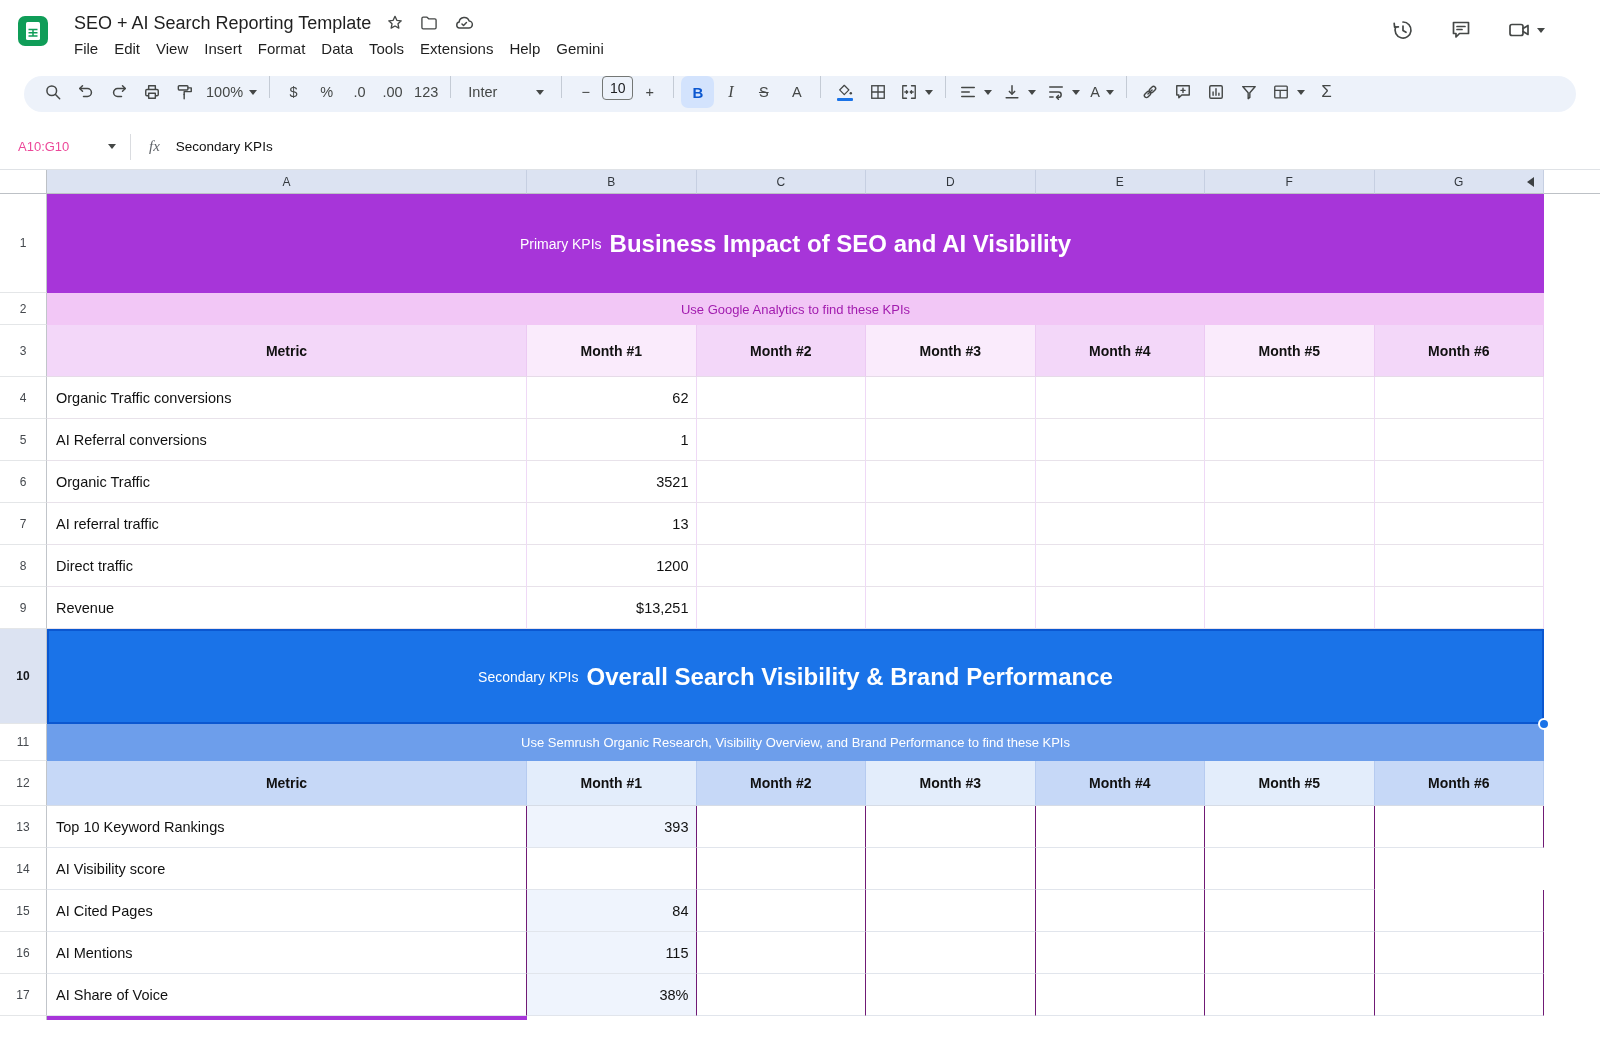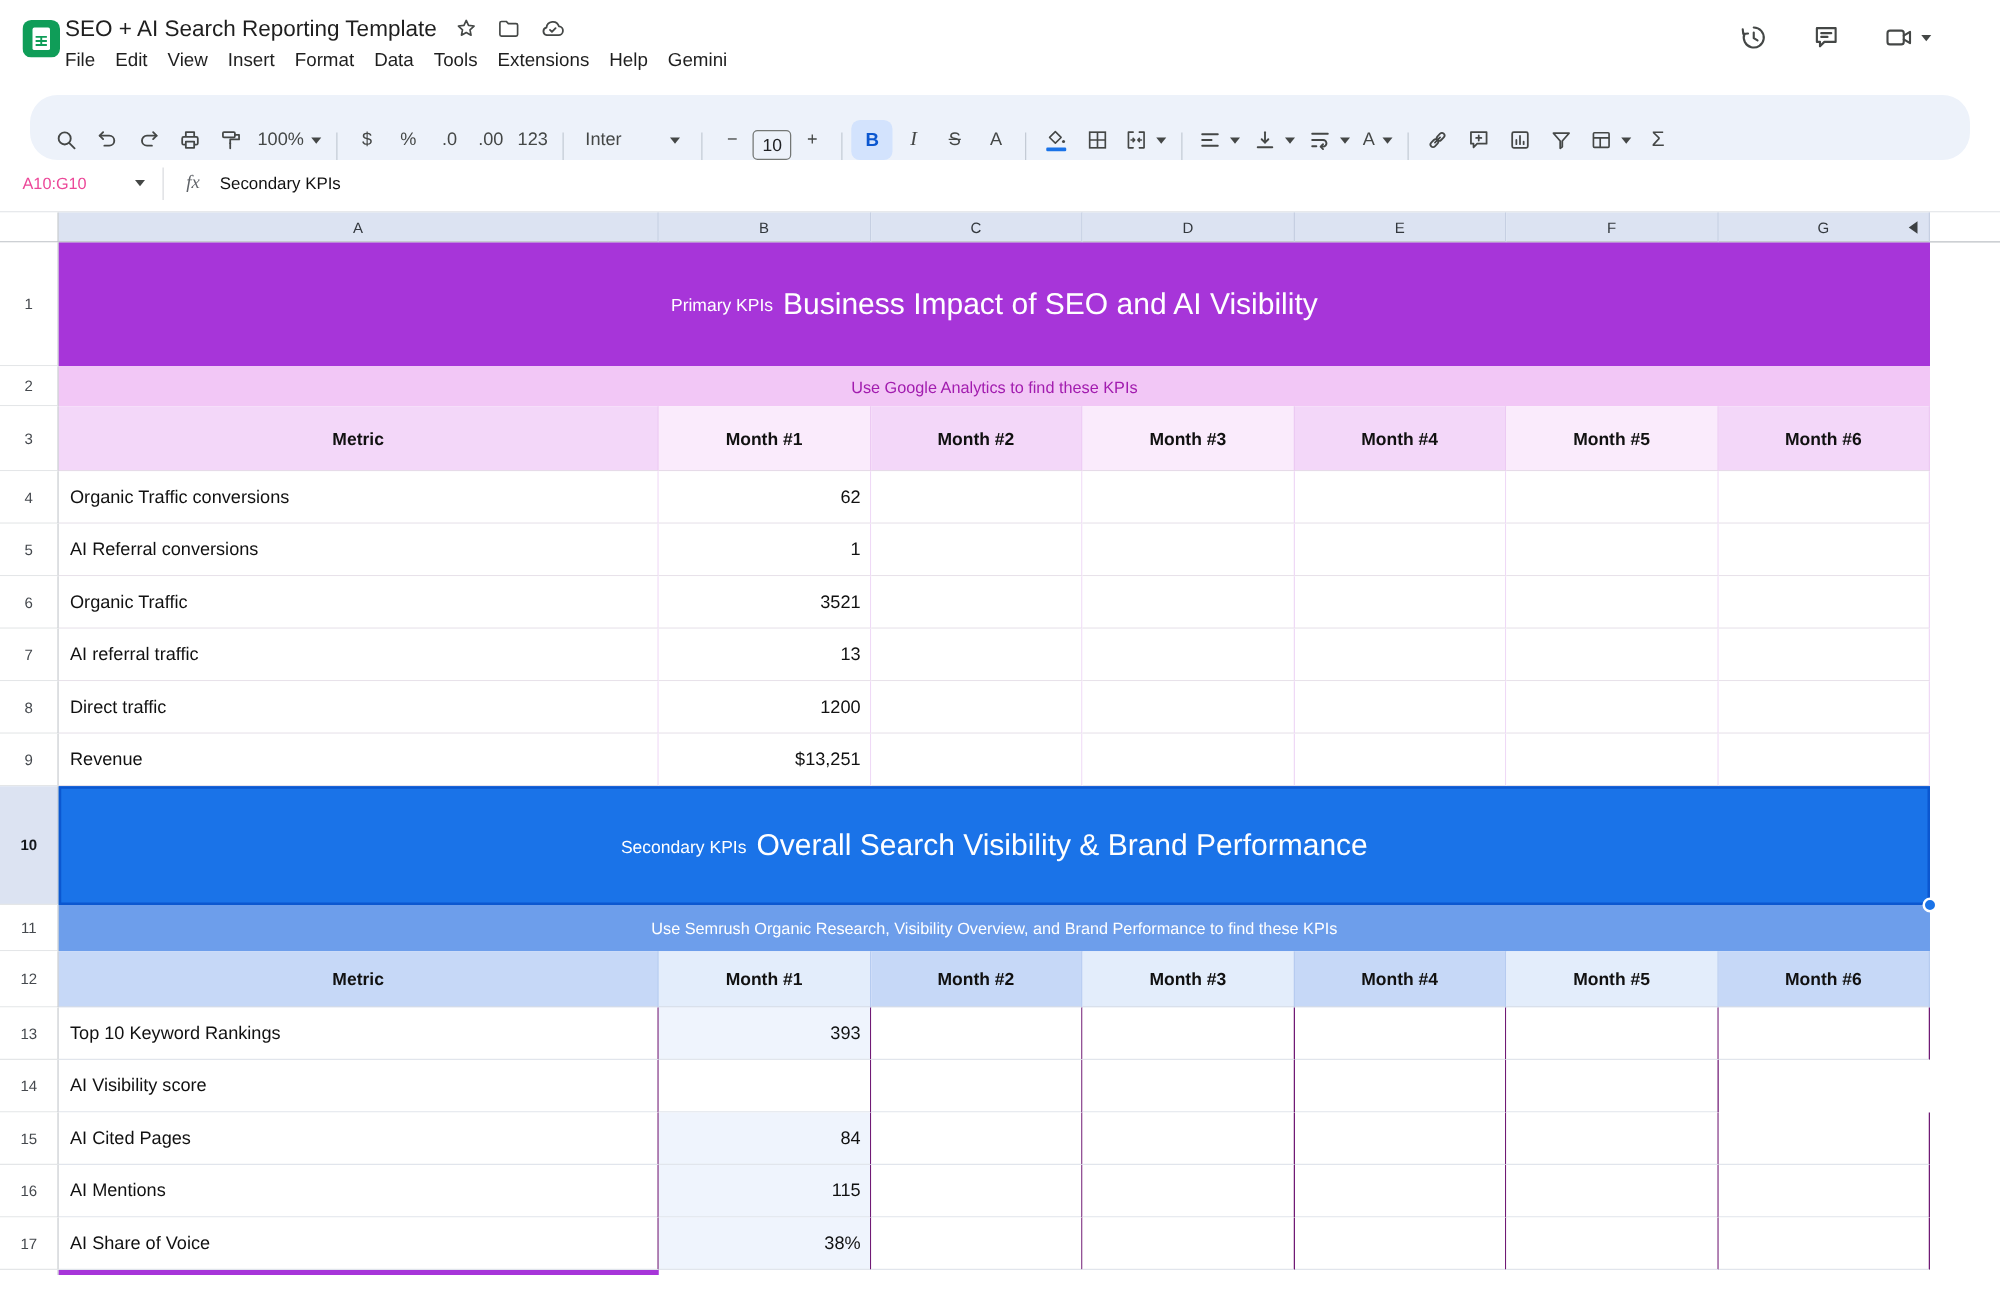--- a/index.html
+++ b/index.html
@@ -3,32 +3,32 @@
 <meta charset="utf-8">
 <style>
   *{margin:0;padding:0;box-sizing:border-box}
   html,body{width:1600px;height:1040px;overflow:hidden;background:#fff;
     font-family:"Liberation Sans",sans-serif;color:#202124}
   .app{position:relative;width:1600px;height:1040px}
 
   
   .topbar{height:76px;display:flex;align-items:flex-start;padding:12px 16px 0 18px;position:relative}
   .logo{width:30px;height:30px;margin-top:4px;flex:none;cursor:pointer}
-  .tblock{margin-left:4px}
+  .tblock{margin-left:26px}
   .trow{display:flex;align-items:center;gap:14px}
   .doc-title{font-size:18px;font-weight:500;color:#1f1f1f}
   .ticon{display:flex;align-items:center;color:#444746}
   .menubar{display:flex;margin-top:3px;margin-left:-8px}
   .menu{font-size:15px;color:#1f1f1f;padding:3px 8px;border-radius:6px;cursor:pointer}
   .top-actions{position:absolute;top:18px;right:55px;display:flex;align-items:center;gap:34px}
   .action{display:flex;align-items:center;color:#444746;cursor:pointer}
 
   
   .toolbar-wrap{height:48px;padding:0 24px}
-  .toolbar{height:52px;background:#edf2fa;border-radius:22px;display:flex;align-items:flex-end;padding:0 12px}
+  .toolbar{height:36px;background:#edf2fa;border-radius:22px;display:flex;align-items:flex-start;padding:0 12px}
   .tb{height:32px;min-width:33px;padding:0 5px;border-radius:7px;display:flex;align-items:center;
       justify-content:center;color:#444746;font-size:14.5px;font-weight:500;cursor:pointer;flex:none}
   .tb.active{background:#d3e3fd;color:#0b57d0}
   .tdiv{width:1px;height:22px;background:#c4cbd5;margin:0 7px;flex:none}
   .caret{display:inline-block;width:0;height:0;border-left:4.5px solid transparent;
       border-right:4.5px solid transparent;border-top:5px solid #444746;margin-left:6px}
   .sizebox{width:31px;height:24px;border:1px solid #747775;border-radius:4px;display:flex;
       align-items:center;justify-content:center;font-size:14px;background:#edf2fa}
   .bI{font-style:italic;font-family:"Liberation Serif",serif;font-size:16px}
   .bS{text-decoration:line-through}
@@ -65,21 +65,21 @@
   .pv{border-right:1px solid #efd9f6;border-bottom:1px solid #e8e2ea}
   .sv{border-right:1px solid #701a75;border-bottom:1px solid #e1e5ec}
   .ml{justify-content:flex-start;padding-left:9px}
   .num{justify-content:flex-end;padding-right:7px}
   .btint{background:#eff4fd}
   .banner{width:1497px;flex:none;display:flex;flex-direction:row;align-items:center;
       justify-content:center;gap:8px;color:#fff;cursor:cell}
   .b-purple{background:#a735d9}
   .b-blue{background:#1a73e8;outline:2px solid #0b57d0;outline-offset:-2px}
   .banner .sub{font-size:14px}
-  .banner .big{font-size:24px;font-weight:400}
+  .banner .big{font-size:24px;font-weight:700}
   .noterow{width:1497px;flex:none;display:flex;align-items:center;justify-content:center;
       font-size:13px;font-weight:500;cursor:cell}
   .n-pink{background:#f2c7f6;color:#a21caf}
   .n-blue{background:#6d9eeb;color:#fff}
   .hc{display:flex;align-items:center;justify-content:center;font-weight:700;font-size:14px;
       color:#111;cursor:cell}
   .p-med{background:#f3d7f9;border-right:1px solid #ecc9f3;border-bottom:1px solid #e6dbe8}
   .p-light{background:#faebfc;border-right:1px solid #ecc9f3;border-bottom:1px solid #e6dbe8}
   .s-med{background:#c6d8f7;border-right:1px solid #b6cbf0;border-bottom:1px solid #d6dce6}
   .s-light{background:#e3edfb;border-right:1px solid #b6cbf0;border-bottom:1px solid #d6dce6}

